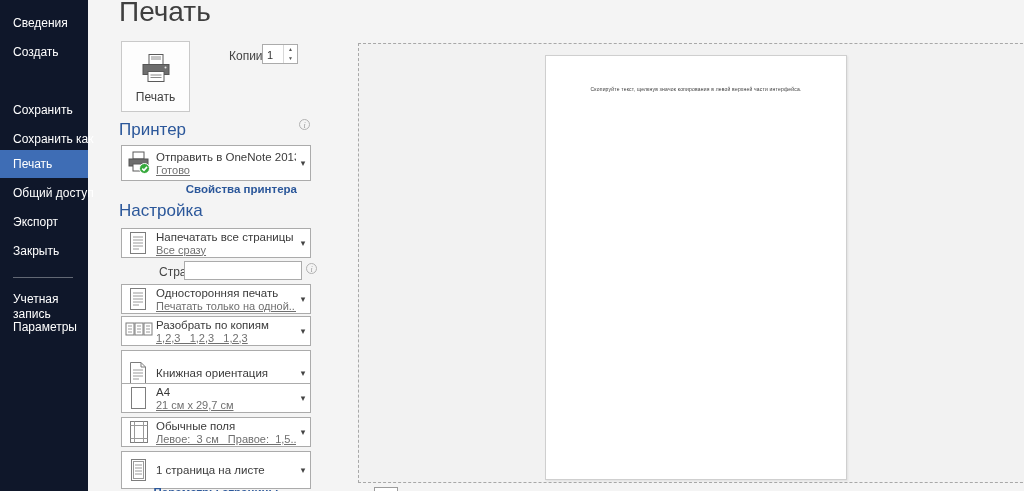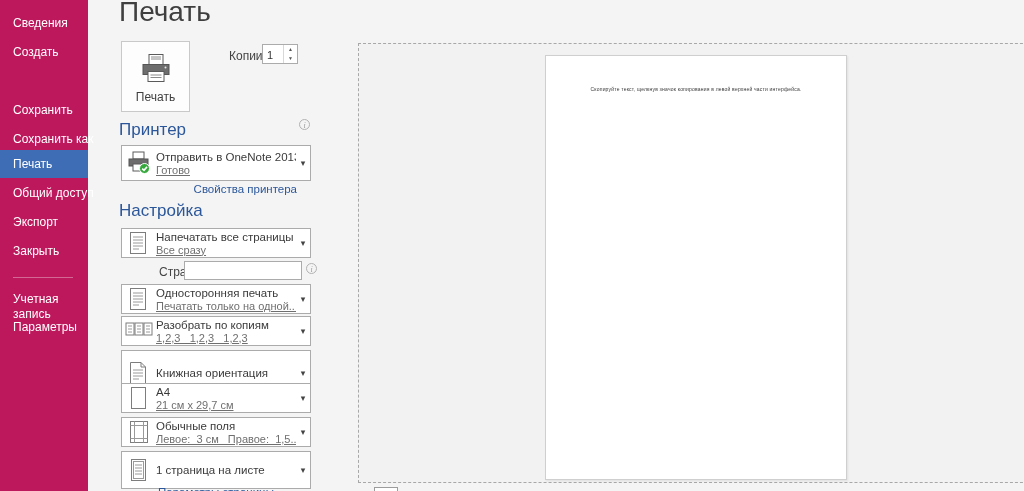--- a/index.html
+++ b/index.html
@@ -1,21 +1,21 @@
 <!DOCTYPE html>
 <html><head>
 <meta charset="utf-8">
 <style>
   html,body{margin:0;padding:0;}
   body{width:1024px;height:491px;overflow:hidden;background:#f4f4f4;
        font-family:"Liberation Sans","DejaVu Sans",sans-serif;}
   .stage{position:relative;width:1024px;height:491px;overflow:hidden;}
 
   
-  .sidebar{position:absolute;left:0;top:0;width:88px;height:491px;background:#be185d;color:#fff;}
+  .sidebar{position:absolute;left:0;top:0;width:88px;height:491px;background:#0f172a;color:#fff;}
   .side-item{position:absolute;left:0;width:88px;height:28px;line-height:28px;
              padding-left:13px;box-sizing:border-box;font-size:12px;cursor:pointer;white-space:nowrap;}
   .side-item.sel{background:#3e6db5;}
   .side-item.two{height:38px;line-height:15px;padding-top:4px;white-space:normal;width:70px;}
   .side-div{position:absolute;left:13px;width:60px;height:1px;background:rgba(255,255,255,.35);}
 
   
   .page-title{position:absolute;left:119px;top:-4px;font-size:28px;color:#3f3f3f;}
 
   
@@ -44,21 +44,21 @@
   .dd-text{flex:1;display:flex;flex-direction:column;justify-content:center;overflow:hidden;}
   .dd-title{font-size:11.5px;color:#3a3a3a;white-space:nowrap;}
   .dd-sub{font-size:11px;color:#6f6f6f;white-space:pre;margin-top:1px;text-decoration:underline;}
   .dd-sub:empty{display:none;margin:0;}
   .caret{flex:0 0 14px;font-size:9px;color:#444;text-align:center;}
 
   .pages-lbl{position:absolute;left:119px;top:265px;font-size:12px;color:#444;margin-left:40px;}
   .pages-input{position:absolute;left:184px;top:261px;width:118px;height:19px;border:1px solid #ababab;
                box-sizing:border-box;background:#fff;font-size:11px;padding:0 4px;outline:0;font-family:inherit;}
 
-  .link{color:#2b579a;font-size:11.5px;cursor:pointer;}
+  .link{color:#2b579a;font-size:11.5px;cursor:pointer;font-weight:bold;}
   .props-link{position:absolute;left:121px;top:183px;width:176px;text-align:right;}
   .setup-link{position:absolute;left:121px;top:486px;width:190px;text-align:center;}
 
   
   .preview{position:absolute;left:358px;top:43px;width:680px;height:440px;
            border:1px dashed #a8a8a8;box-sizing:border-box;background:#f2f2f2;}
   .sheet{position:absolute;left:186px;top:11px;width:300px;height:423px;background:#fff;
          border:1px solid #cfcfcf;box-shadow:1px 1px 2px rgba(0,0,0,.08);}
   .sheet-text{position:absolute;left:10px;right:10px;top:30px;text-align:center;
               font-size:5px;color:#3a3a3a;letter-spacing:.2px;}

